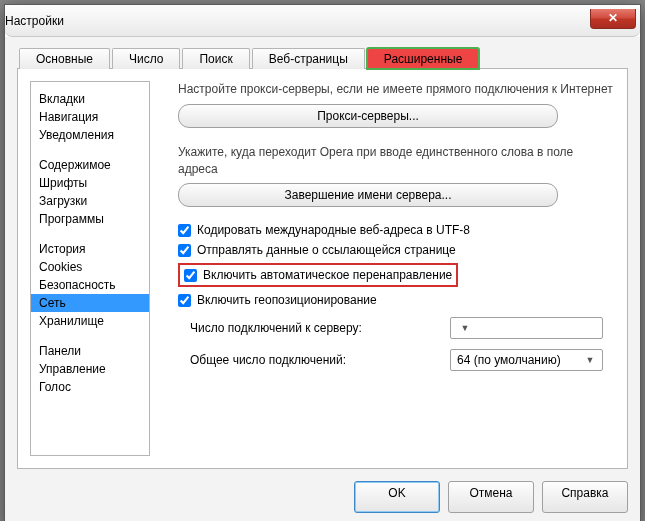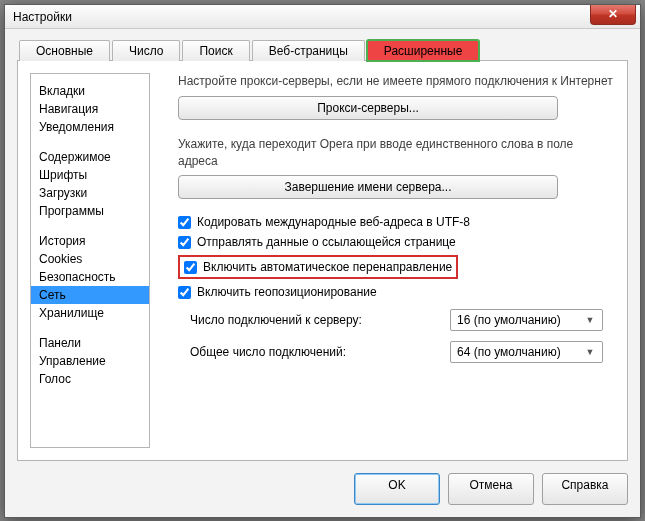--- a/index.html
+++ b/index.html
@@ -13,27 +13,27 @@
     align-items: flex-start;
     padding: 4px;
   }
   .window {
     width: 637px;
     background: #fff;
     border: 1px solid #5a5a5a;
     box-shadow: 0 4px 18px rgba(0,0,0,0.5);
   }
   .titlebar {
-    height: 24px;
+    height: 32px;
     background: linear-gradient(to bottom, #fdfdfd, #e9e9e9);
     border-bottom: 1px solid #c9c9c9;
     display: flex;
     align-items: center;
     justify-content: space-between;
-    padding-left: 8px;
+    border-radius: 7px;
   }
   .close-btn {
     width: 46px; height: 20px;
     margin-right: 4px; margin-top: -4px;
     background: linear-gradient(to bottom, #e67a6f 0%, #cf4b3d 48%, #c03526 52%, #a82c1f 100%);
     border: 1px solid #8a2a20;
     border-top: none;
     border-radius: 0 0 4px 4px;
     color: #fff;
     display: flex; align-items: center; justify-content: center;
@@ -90,21 +90,21 @@
     background: #3399ff;
     color: #000000;
   }
   .content { flex: 1; }
   .desc { color: #404040; margin-bottom: 6px; line-height: 1.4; }
   .wide-btn {
     display: block;
     width: 380px;
     height: 24px;
     border: 1px solid #a0a0a0;
-    border-radius: 4px;
+    border-radius: 11px;
     background: linear-gradient(to bottom, #fdfdfd, #e6e6e6);
     margin-bottom: 16px;
     cursor: default;
     text-align: center;
     line-height: 22px;
   }
   .check-row {
     display: flex;
     align-items: center;
     gap: 6px;
@@ -228,21 +228,20 @@
           </span>
         </div>
         <div class="check-row">
           <input type="checkbox" checked="" style="">
           <span>Включить геопозиционирование</span>
         </div>
 
         <div class="field-row">
           <span class="field-label">Число подключений к серверу:</span>
           <div class="combo">
-            <span>16 (по умолчанию)</span>
             <span class="combo-arrow">▼</span>
           </div>
         </div>
         <div class="field-row">
           <span class="field-label">Общее число подключений:</span>
           <div class="combo">
             <span>64 (по умолчанию)</span>
             <span class="combo-arrow">▼</span>
           </div>
         </div>

